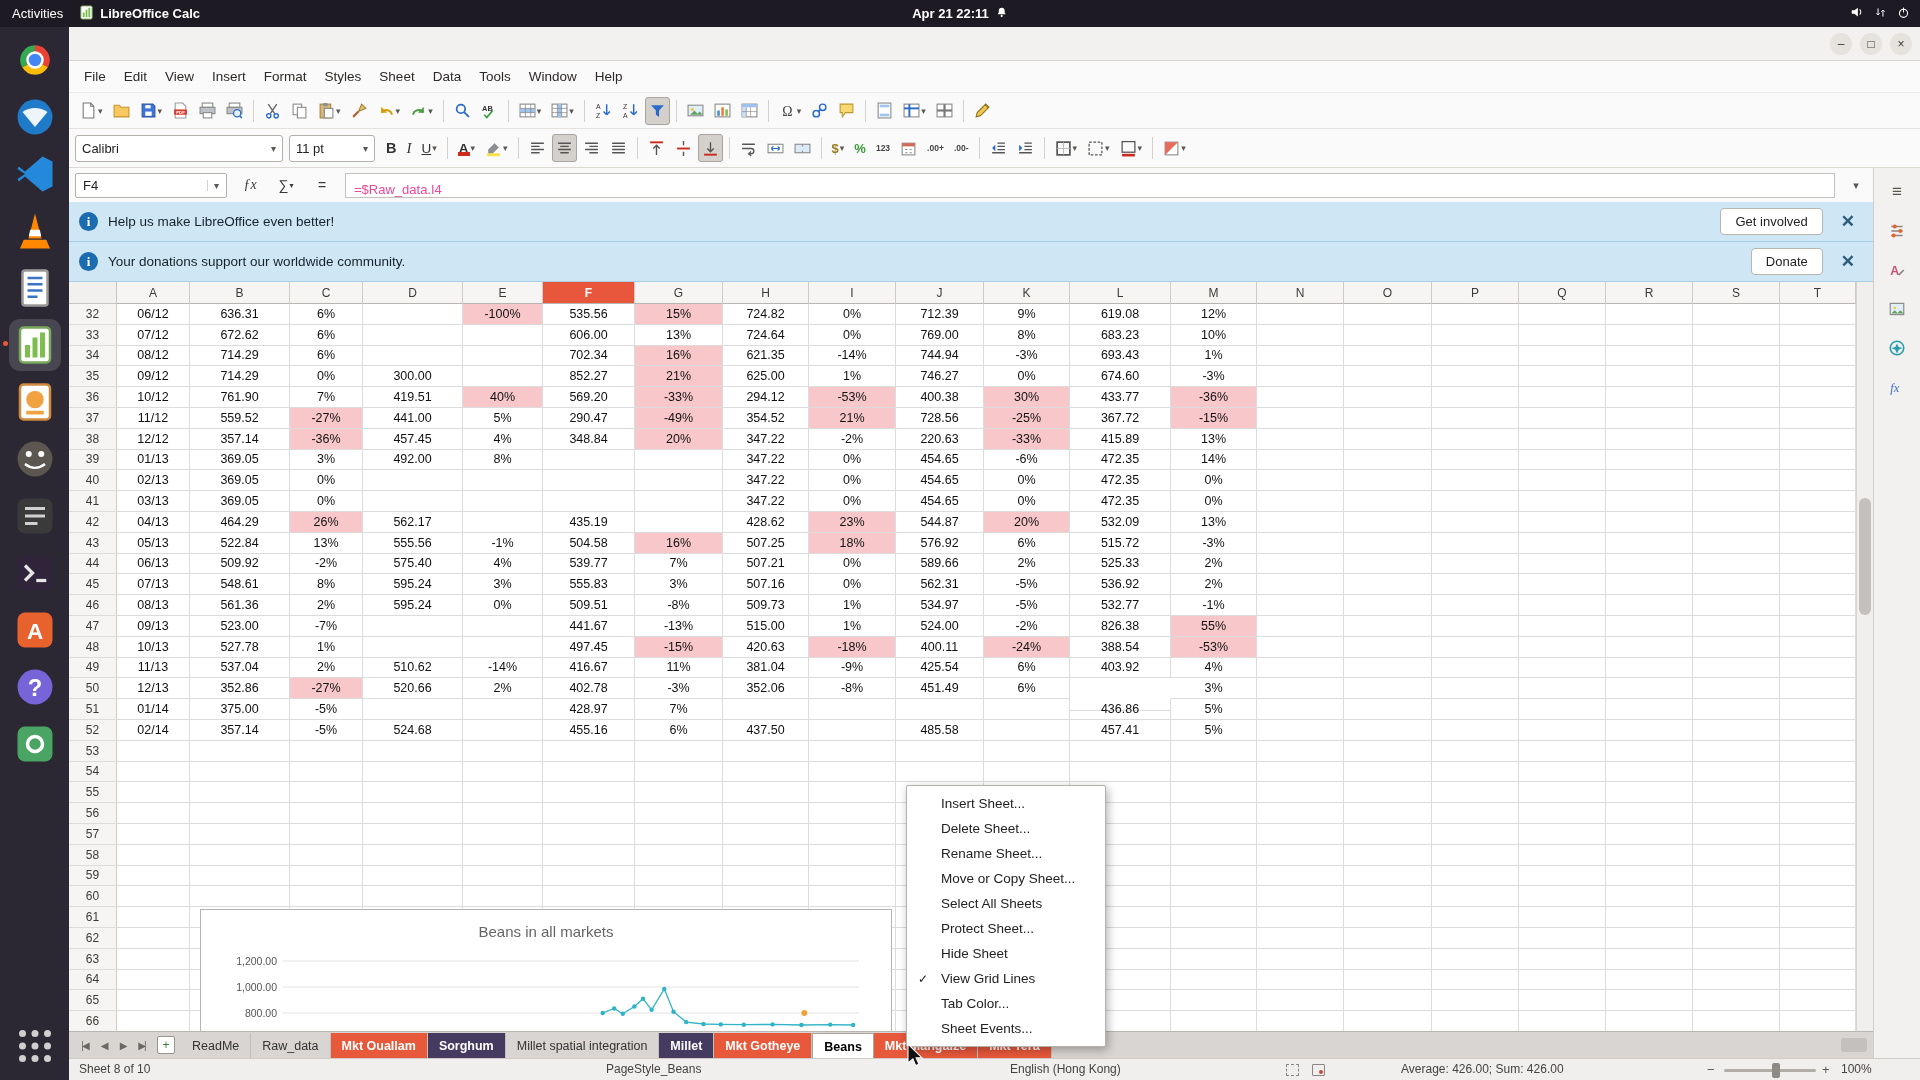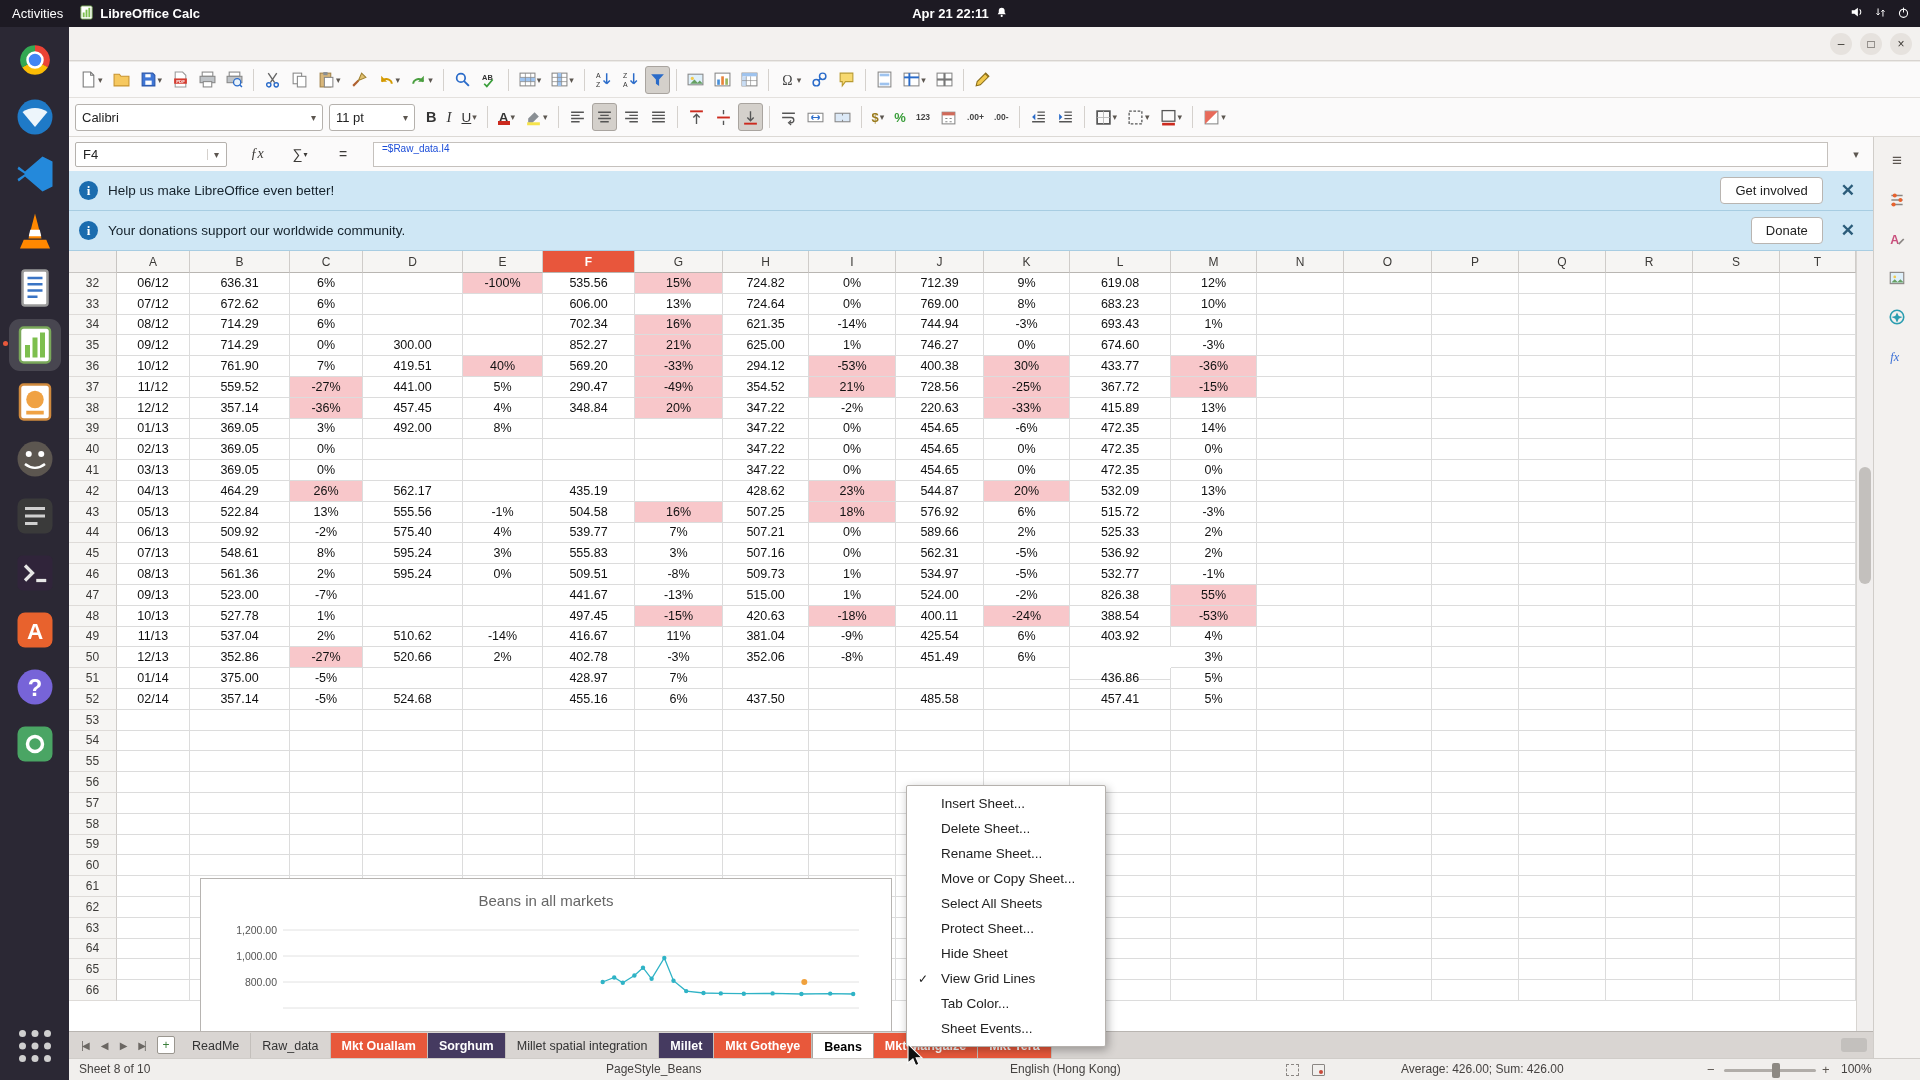--- a/index.html
+++ b/index.html
@@ -42,25 +42,25 @@
   .f-bold{font-weight:bold;font-size:14.5px;color:#333;}
   .f-italic{font-style:italic;font-family:"Liberation Serif",serif;font-size:15px;color:#333;}
   .f-under{text-decoration:underline;font-size:13.5px;color:#333;}
   .f-acolor{position:relative;font-weight:bold;font-size:13.5px;color:#333;padding:0 1px;}
   .f-acolor::after{content:"";position:absolute;left:0;right:0;bottom:0px;height:3.5px;background:#cc2a1e;}
   .f-txt{font-size:8.5px;font-weight:bold;color:#444;letter-spacing:0;}
   .f-cur{font-weight:bold;font-size:13px;color:#9a7b1c;}
   .f-pct{font-weight:bold;font-size:13px;color:#3a9e3a;}
 
   
-  .fbar{height:34px;background:#fbfafa;display:flex;align-items:center;padding:0 6px;gap:17px;flex:none;}
+  .fbar{height:34px;background:#fbfafa;display:flex;align-items:center;padding:0 6px;gap:10px;flex:none;}
   .namebox{width:152px;height:25px;background:#fff;border:1px solid #b5b1ad;border-radius:2px;display:flex;align-items:center;font-size:13px;padding:0 7px;color:#222;}
   .namebox .carr{margin-left:auto;color:#5c5650;font-size:10px;border-left:1px solid #d5d1cd;padding-left:6px;}
   .fb-btn{width:26px;height:25px;display:flex;align-items:center;justify-content:center;font-size:14px;color:#3c3a37;border-radius:3px;}
-  .fb-input{flex:1;height:25px;background:#fff;border:1px solid #c5c1bd;display:flex;align-items:flex-start;font-size:10px;padding:0 8px;color:#1d4ed8;}
+  .fb-input{flex:1;height:25px;background:#fff;border:1px solid #c5c1bd;display:flex;align-items:flex-end;font-size:13px;padding:0 8px;color:#ec4899;}
   .fb-expand{width:22px;text-align:center;color:#5c5650;font-size:11px;}
 
   
   .infobar{height:40px;background:#cfe7f5;border-bottom:1px solid #a8cde2;display:flex;align-items:center;padding:0 10px;gap:10px;flex:none;}
   .info-ico{width:19px;height:19px;border-radius:50%;background:#1b6cae;color:#fff;font-weight:bold;font-size:13px;font-family:"Liberation Serif",serif;display:flex;align-items:center;justify-content:center;flex:none;}
   .infobar .msg{font-size:13.5px;color:#15222b;}
   .infobar .btn{margin-left:auto;background:#fff;border:1px solid #b9b5b1;border-radius:4px;padding:5px 14px;font-size:13px;color:#222;}
   .infobar .x{color:#2b5c7a;font-weight:bold;font-size:17px;padding:0 8px;}
 
   
@@ -258,20 +258,33 @@
   <div class="window">
 
     <div class="titlebar">
       <div class="wctrls">
         <div class="wbtn">–</div>
         <div class="wbtn">□</div>
         <div class="wbtn">×</div>
       </div>
     </div>
 
+    <div class="menubar">
+        <div class="menu-item">File</div>
+        <div class="menu-item">Edit</div>
+        <div class="menu-item">View</div>
+        <div class="menu-item">Insert</div>
+        <div class="menu-item">Format</div>
+        <div class="menu-item">Styles</div>
+        <div class="menu-item">Sheet</div>
+        <div class="menu-item">Data</div>
+        <div class="menu-item">Tools</div>
+        <div class="menu-item">Window</div>
+        <div class="menu-item">Help</div>
+      </div>
 
     <div class="toolbar">
         <div class="tbi">
           <svg width="17" height="17" viewBox="0 0 16 16" fill="none">
             <path d="M3 1h7l3 3v11H3z" fill="#fff" stroke="#777"></path>
             <path d="M10 1v3h3" stroke="#777"></path>
           </svg>
           <span class="dd">▾</span>
         </div>
         <div class="tbi">
@@ -470,21 +483,21 @@
         <div class="tsep"></div>
         <div class="tbi">
           <svg width="17" height="17" viewBox="0 0 16 16" fill="none">
             <path d="M2 14l1-4 8-8 3 3-8 8z" fill="#f2c94c" stroke="#8a6d1a"></path>
             <path d="M10.5 2.5l3 3" stroke="#8a6d1a"></path>
           </svg>
         </div>
       </div>
 
     <div class="toolbar fmt">
-      <div class="combo" style="width:248px">
+      <div class="combo" style="width:208px">
         <span>Calibri</span>
           <span class="carr">▾</span>
       </div>
       <div class="combo" style="width:86px">
         <span>11 pt</span>
           <span class="carr">▾</span>
       </div>
       <span id="fmt-buttons" style="display:flex;align-items:center;">
           <div class="tbi">
             <span class="f-bold">B</span>

